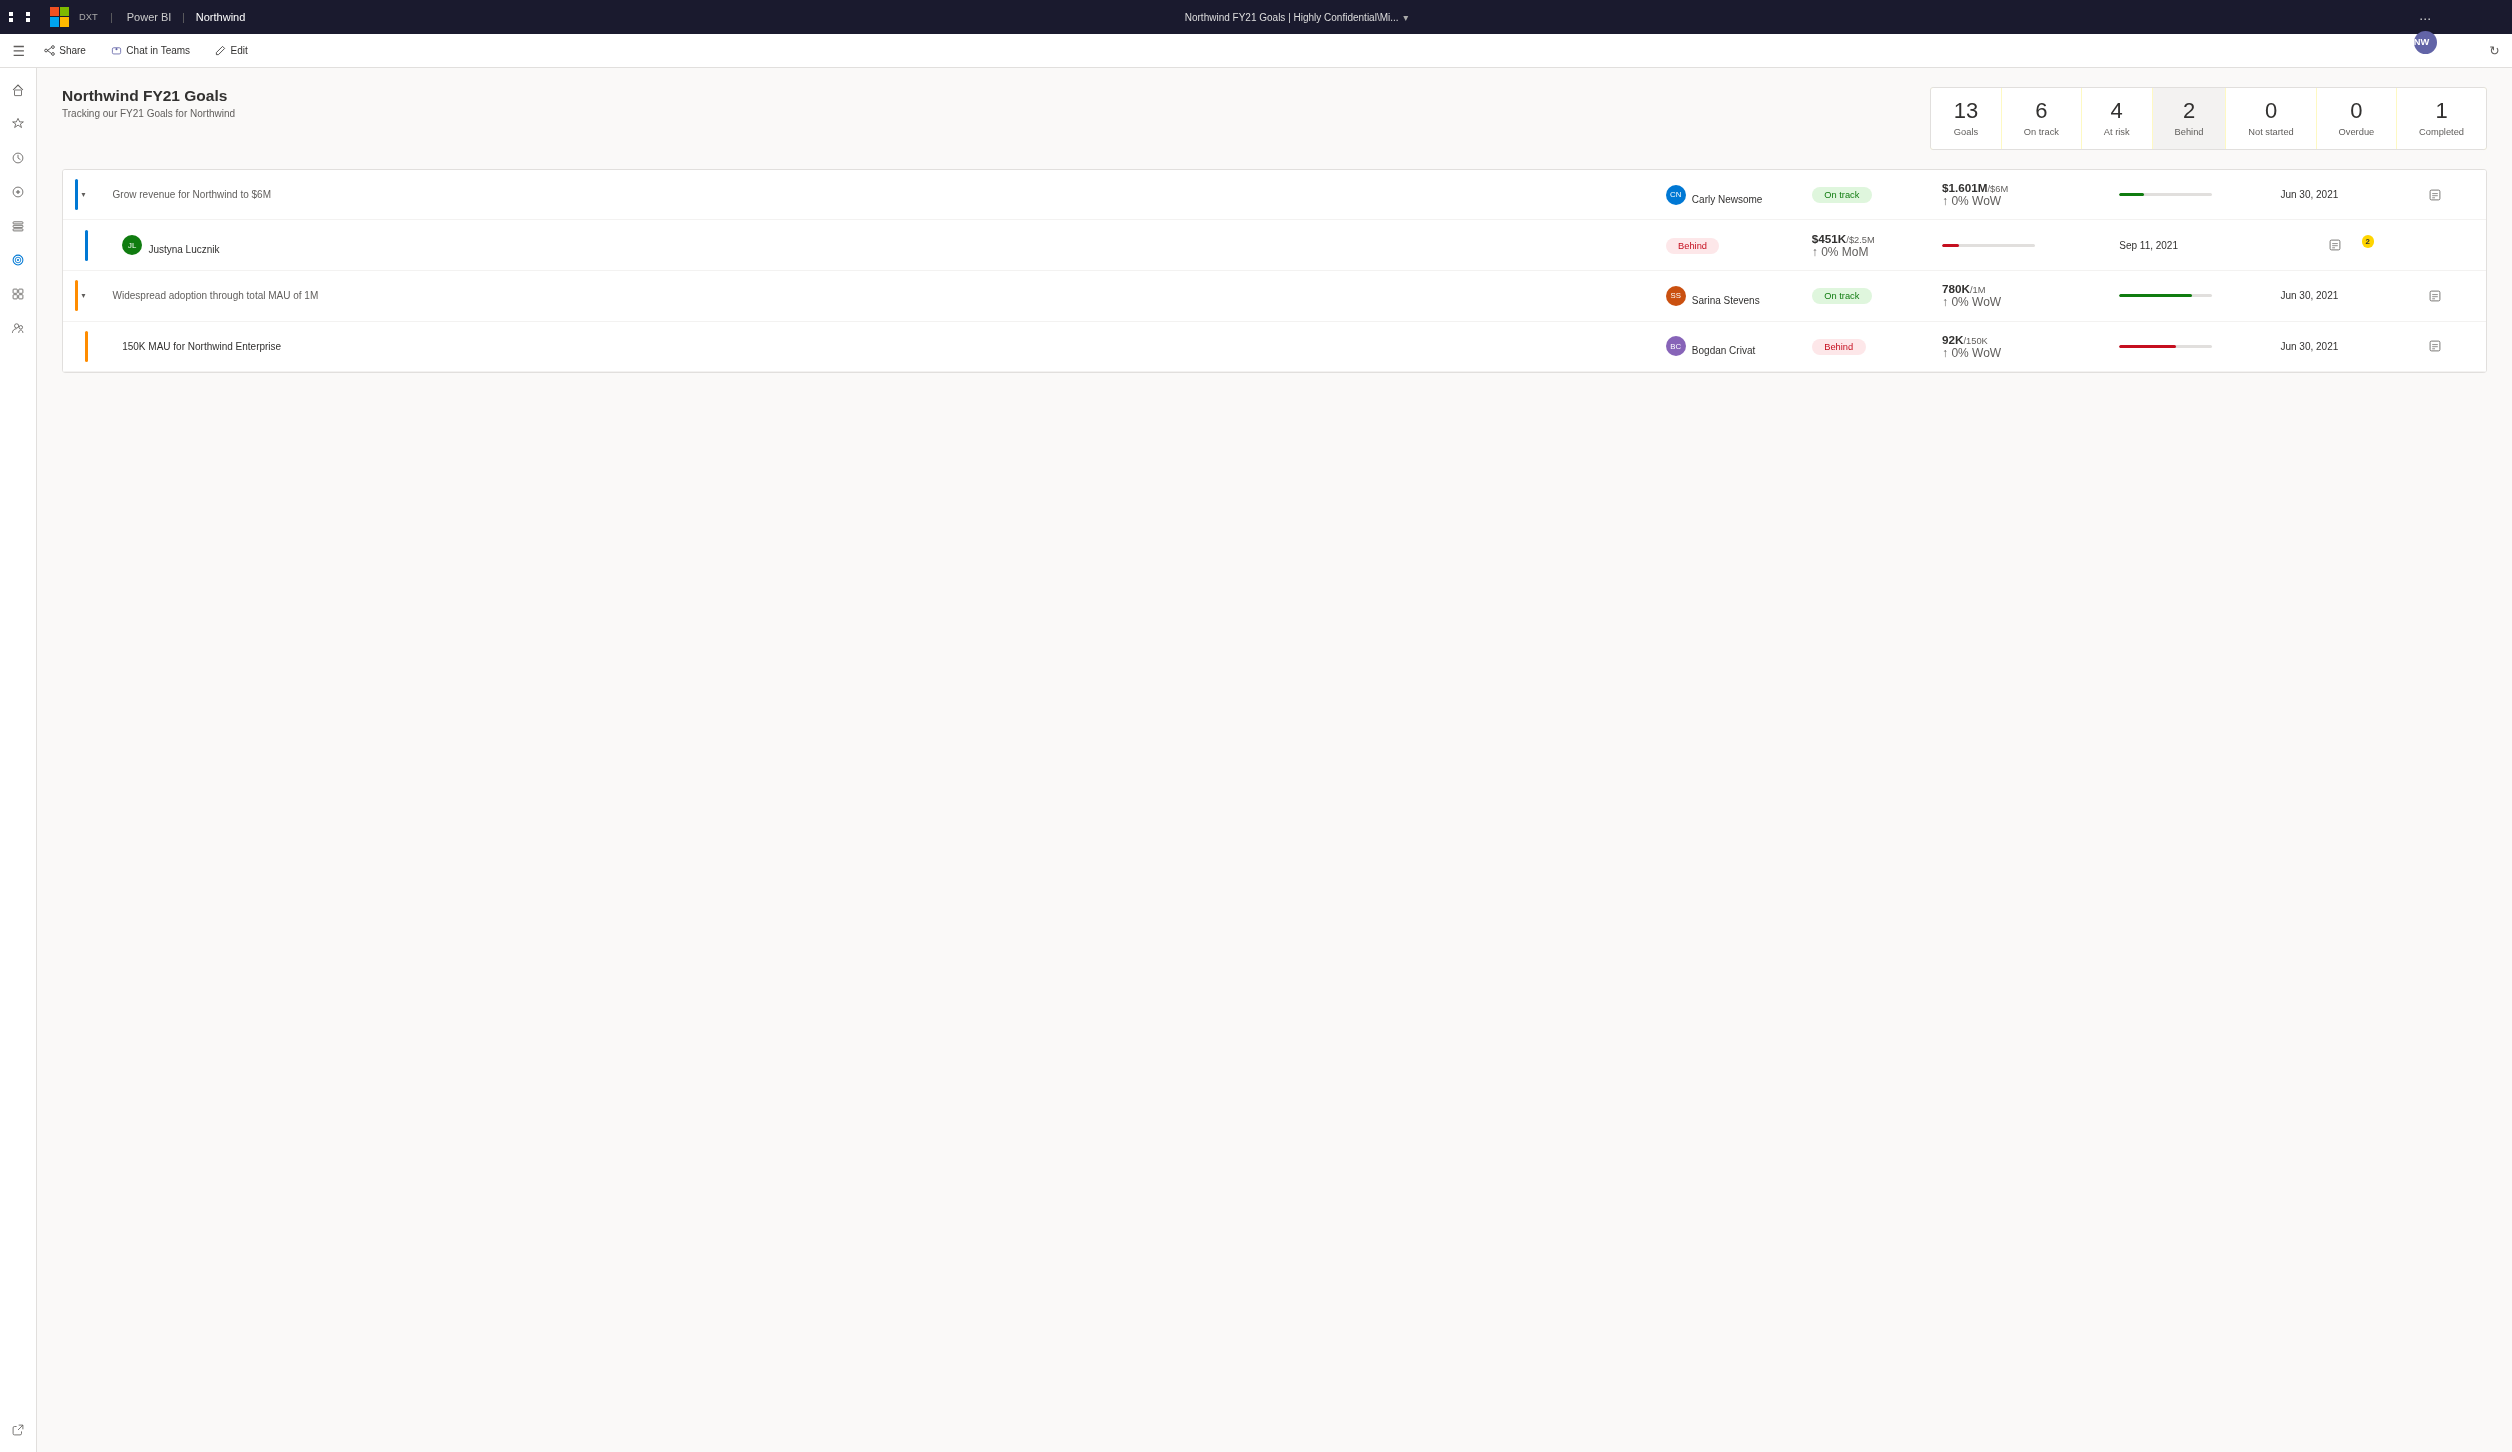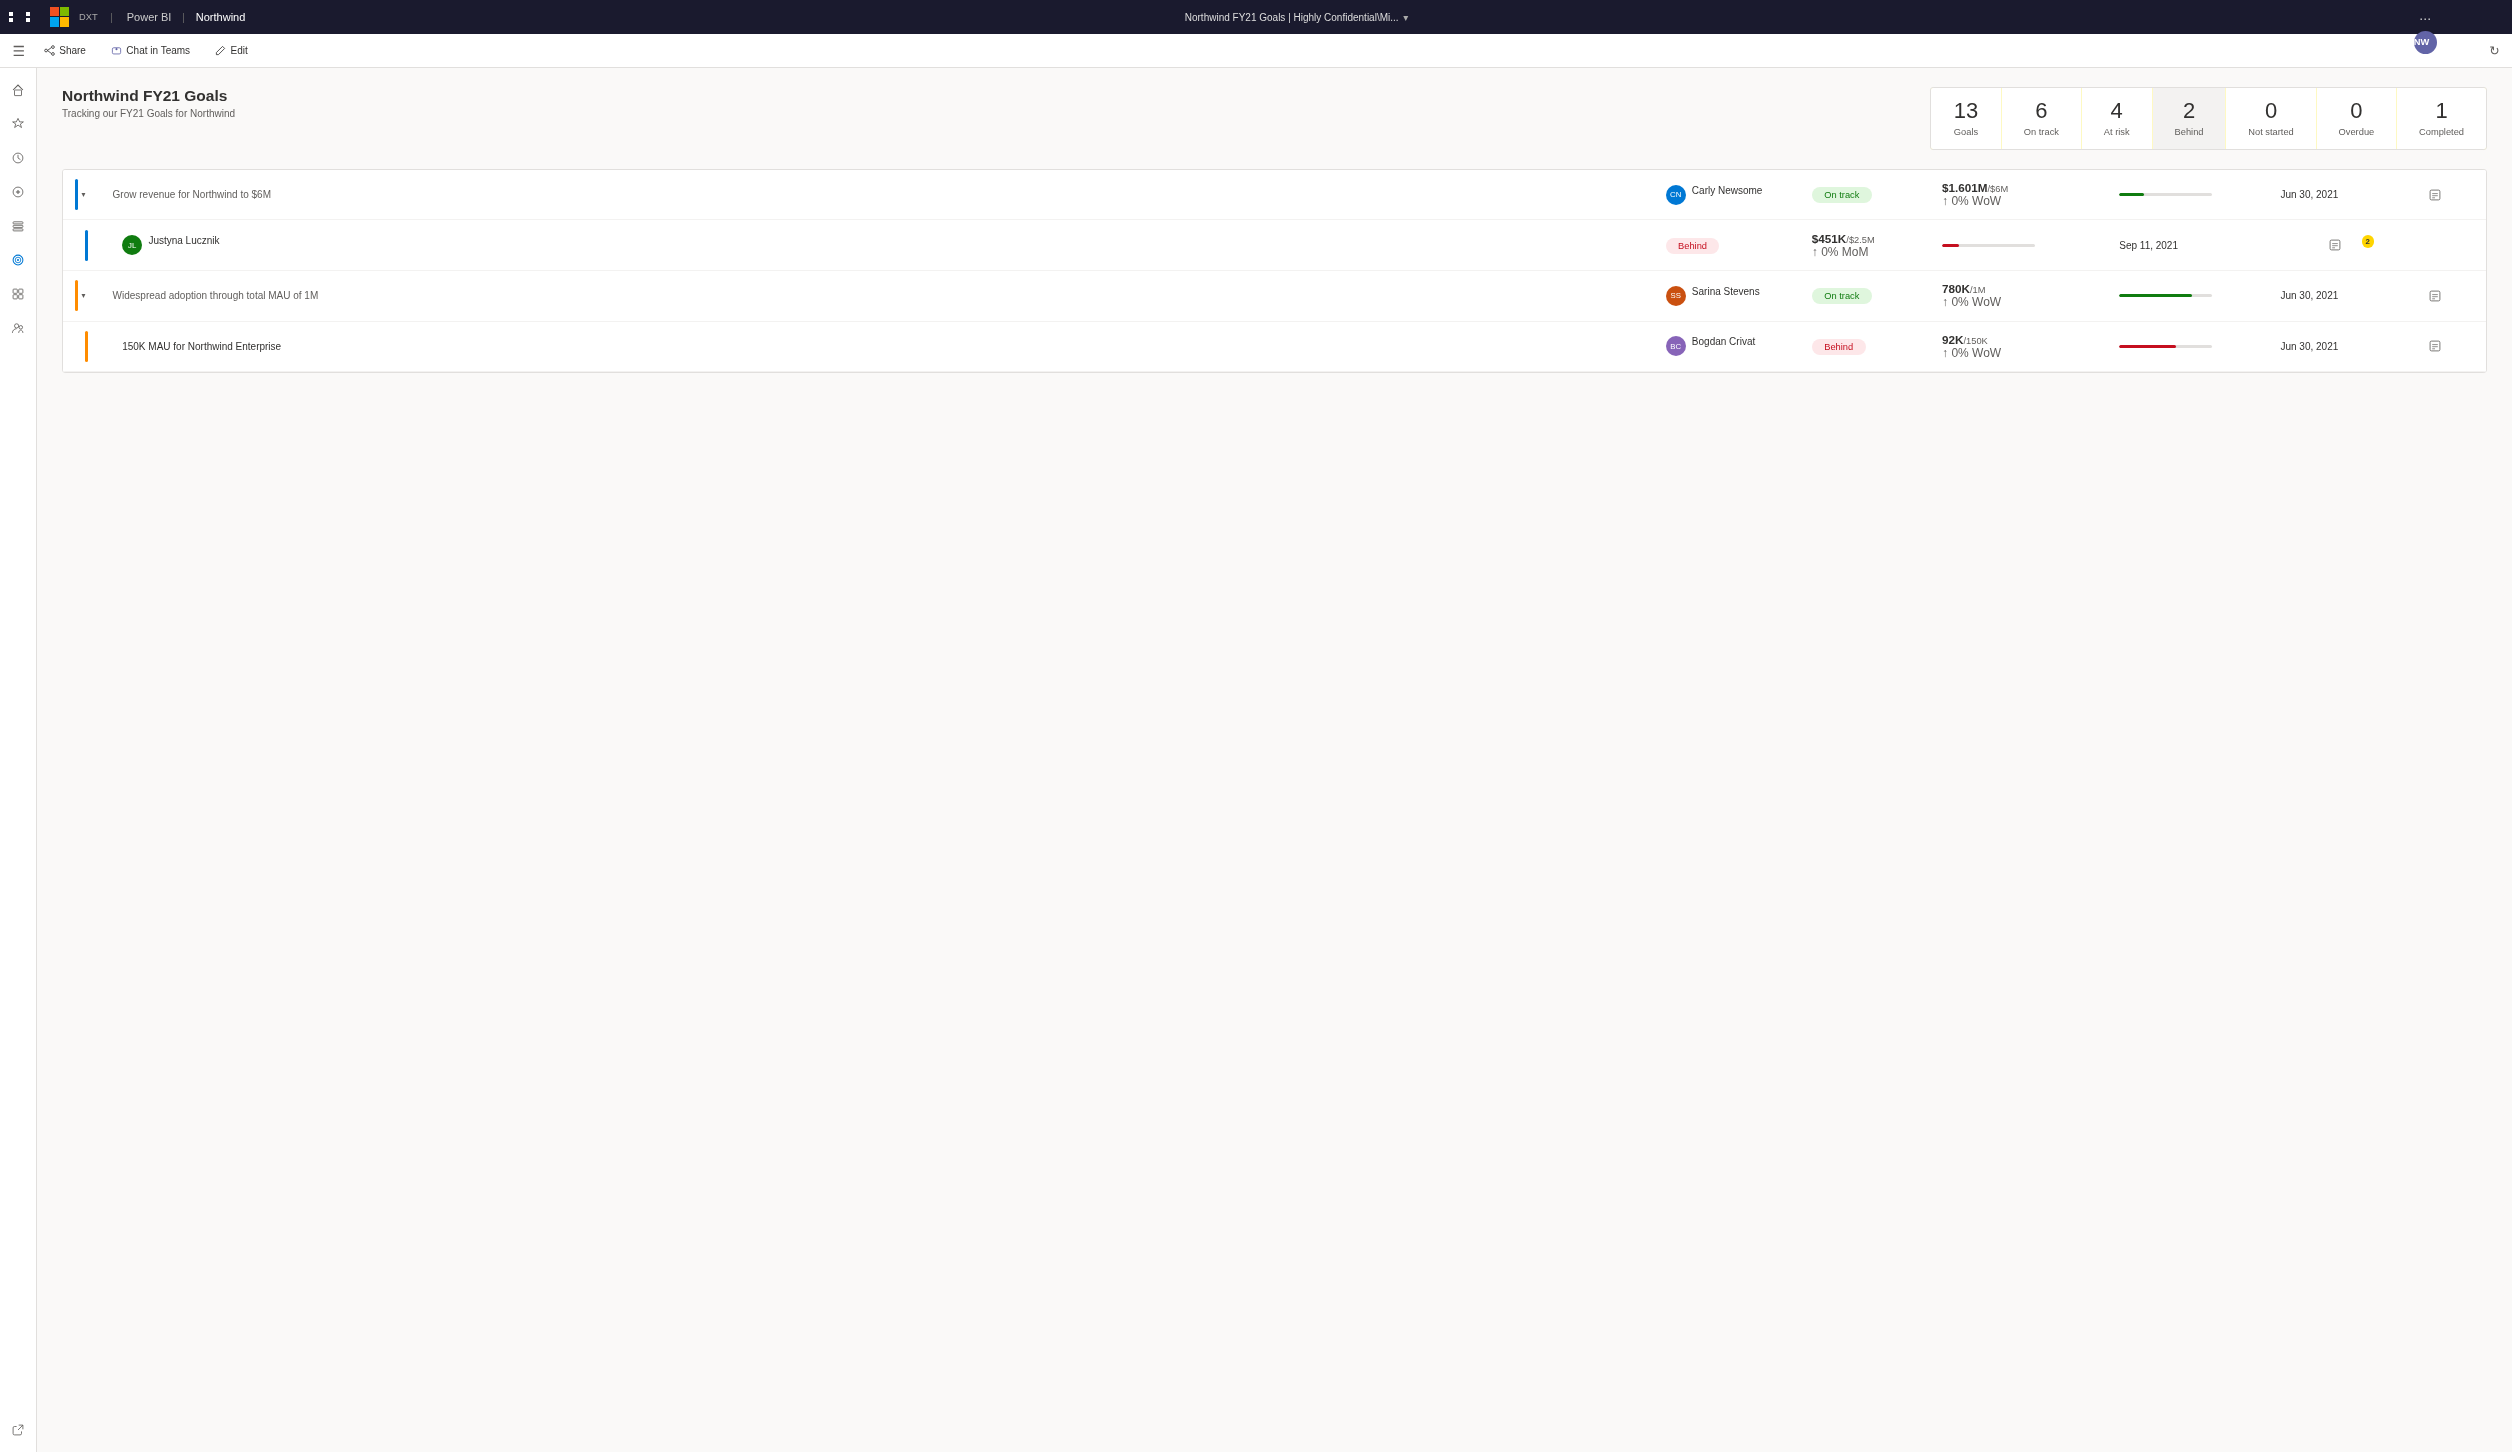--- a/index.html
+++ b/index.html
@@ -89,21 +89,21 @@
     .table-row {
       display: grid;
       grid-template-columns: 31px 1fr 140px 124px 171px 155px 109px 78px;
       padding: 9.3px 12.4px; border-bottom: 0.8px solid #f3f2f1; gap: 6.2px;
       align-items: center; background: white;
     }
 
     .name-cell { display: flex; align-items: center; gap: 6.2px; }
     .expand-btn { color: #605e5c; cursor: pointer; font-size: 7.8px; min-width: 12.4px; }
 
-    .owner-cell { display: flex; align-items: flex-start; gap: 6.2px; font-size: 10px; color: #323130; }
+    .owner-cell { display: flex; align-items: flex-end; gap: 6.2px; font-size: 10px; color: #323130; }
     .owner-avatar { width: 20px; height: 20px; border-radius: 50%; background: #6264a7; display: flex; align-items: center; justify-content: center; color: white; font-size: 7.8px; overflow: hidden; }
 
     .status-badge { padding: 3.1px 12.4px; border-radius: 9.3px; font-size: 9.3px; font-weight: 500; text-align: center; }
     .status-on-track { background: #dff6dd; color: #107c10; }
     .status-behind { background: #fde7e9; color: #c50f1f; }
 
     .value-cell { font-size: 10px; color: #323130; }
     .value-main { font-size: 11.7px; font-weight: 600; }
     .value-target { font-size: 9.3px; color: #605e5c; }
     .value-change { font-size: 12px; color: #605e5c; display: flex; align-items: center; gap: 1.6px; }

